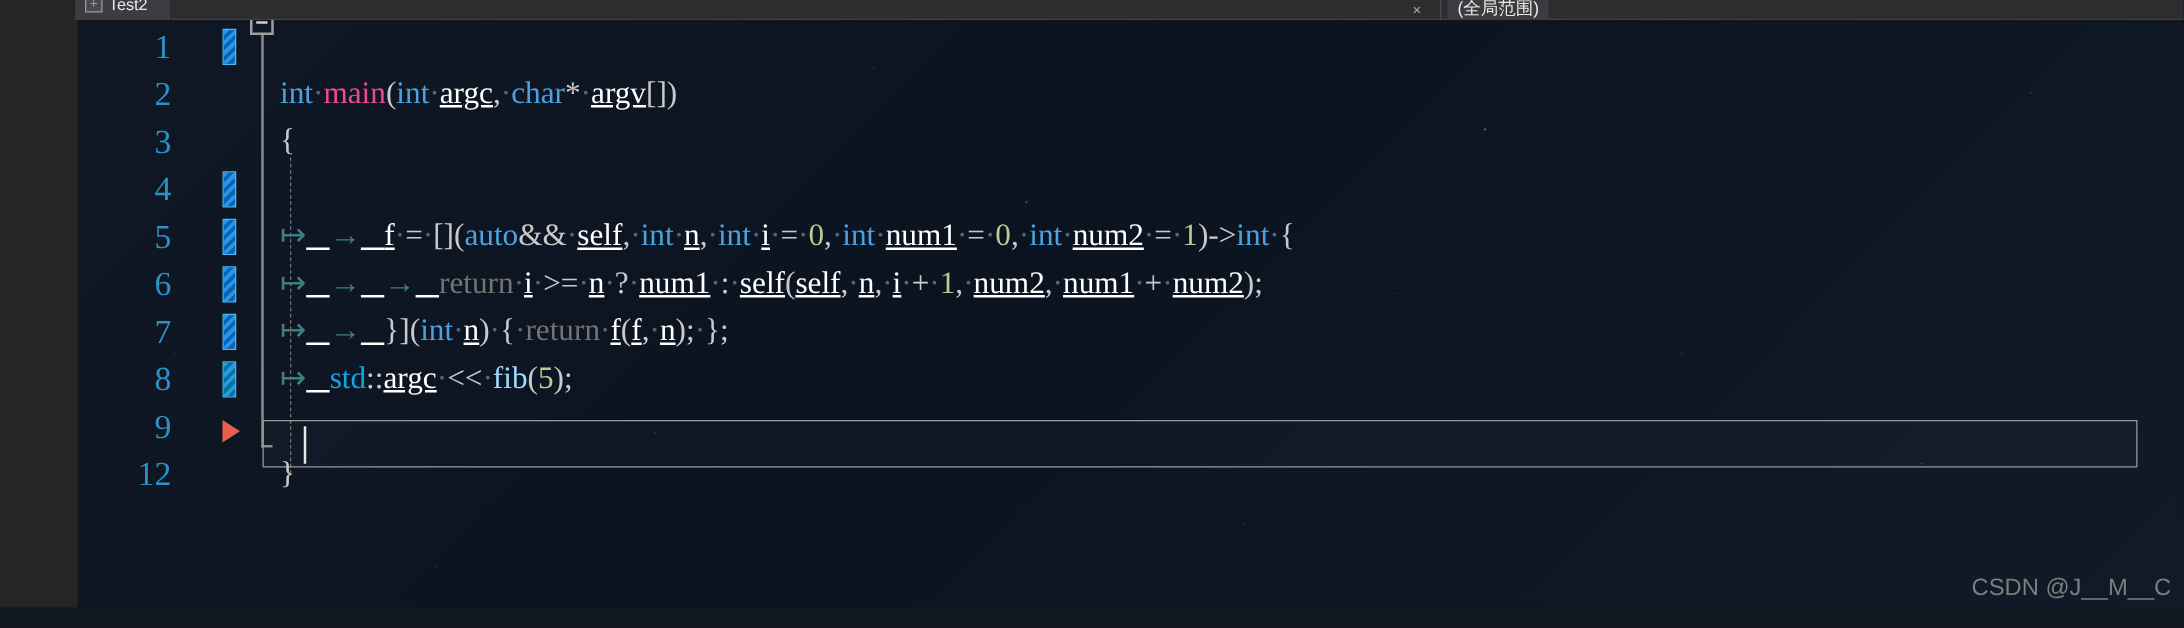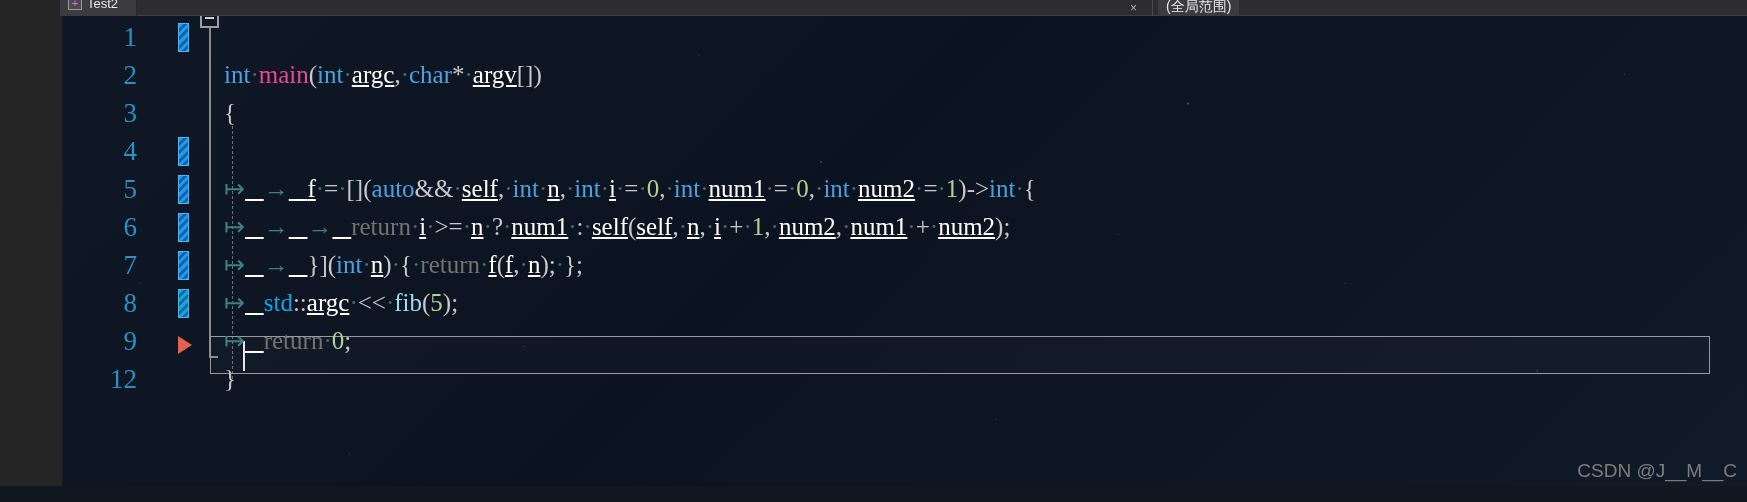--- a/index.html
+++ b/index.html
@@ -268,21 +268,20 @@
         <div class="changebar unsaved"></div>
         <div class="code" style="left: 224px;"><span class="tabarrow">↦</span><span class="id">   </span><span class="tabarrow">→</span><span class="id">   </span><span class="punc">}](</span><span class="kw">int</span><span class="dot">·</span><span class="id">n</span><span class="punc">)</span><span class="dot">·</span><span class="punc">{</span><span class="dot">·</span><span class="kw2">return</span><span class="dot">·</span><span class="id">f</span><span class="punc">(</span><span class="id">f</span><span class="punc">,</span><span class="dot">·</span><span class="id">n</span><span class="punc">);</span><span class="dot">·</span><span class="punc">};</span></div>
       </div>
       <div class="row" style="top: 268px;">
         <div class="lineno">8</div>
         <div class="changebar saved"></div>
         <div class="code" style="left: 224px;"><span class="tabarrow">↦</span><span class="id">   </span><span class="ns">std</span><span class="punc">::</span><span class="id">argc</span><span class="dot">·</span><span class="op">&lt;&lt;</span><span class="dot">·</span><span class="var">fib</span><span class="punc">(</span><span class="num">5</span><span class="punc">);</span></div>
       </div>
       <div class="row" style="top: 306px;">
         <div class="lineno">9</div>
-        <div class="code" style="left: 224px;"><span class="tabarrow">↦</span><span class="id">   </span><span class="kw2">return</span><span class="dot">·</span><span class="num">0</span><span class="punc">;</span></div>
       </div>
       <div class="row" style="top: 344px;">
         <div class="lineno">12</div>
         <div class="code" style="left: 224px;"><span class="punc">}</span></div>
       </div>
     </div>
 
   <div class="bottom-strip"></div>
 
   <div class="watermark">CSDN @J__M__C</div>

